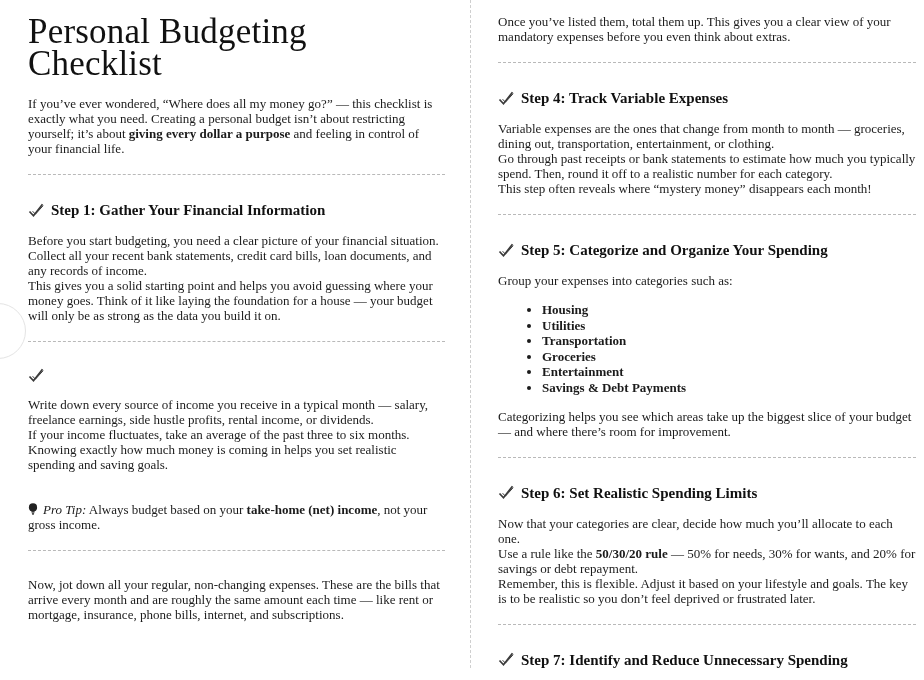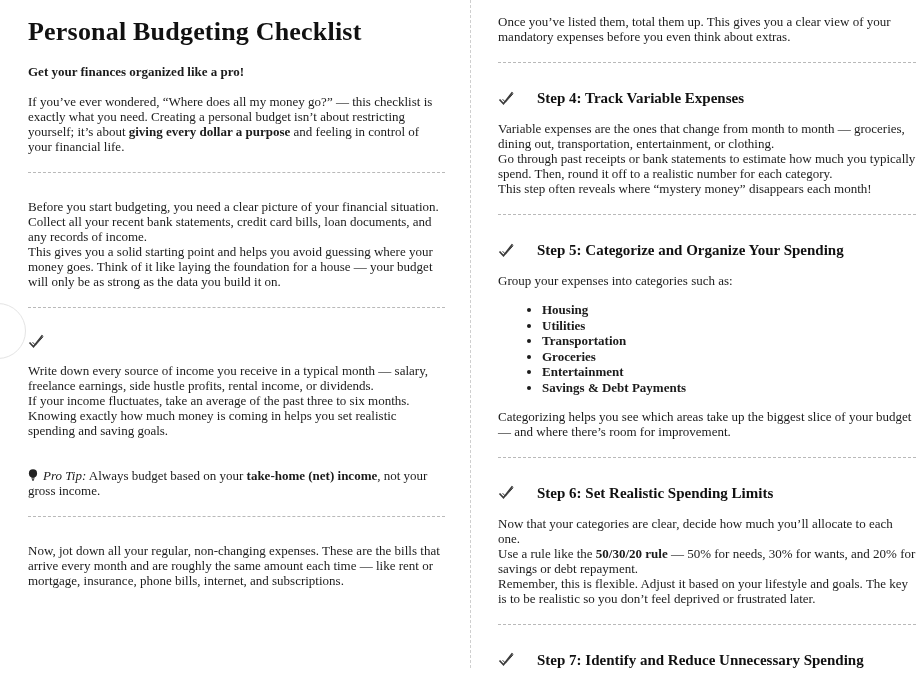--- a/index.html
+++ b/index.html
@@ -10,31 +10,31 @@
   .page { position:absolute; top:0; height:680px; }
   .page-left  { left:0;   width:470px; padding:16px 25px 0 28px; }
   .page-right { left:471px; width:453px; padding:14px 8px 12px 27px; }
 
   .page-divider { position:absolute; left:470px; top:0; height:668px; width:0;
     border-left:1px dashed #cfcfcf; }
 
   .nav-circle { position:absolute; left:-30px; top:303px; width:56px; height:56px;
     border-radius:50%; border:1px solid #e4e4e4; background:#fff; cursor:pointer; }
 
-  h1.doc-title { font-size:26px; line-height:32px; font-weight:bold; color:#111;
+  h1.doc-title { font-size:35px; line-height:32px; font-weight:normal; color:#111;
     margin-bottom:16px; letter-spacing:0.2px; }
   p.tagline { font-size:13px; line-height:15px; font-weight:bold; margin-bottom:15px; }
 
   p.body { font-size:13px; line-height:15px; margin-bottom:14px; }
   p.body:last-child { margin-bottom:0; }
 
   hr.sep { border:none; border-top:1px dashed #b9b9b9; margin:18px 0 26px 0; }
 
   h2.step { font-size:15px; line-height:18px; font-weight:bold; color:#111;
-    margin-bottom:14px; display:flex; align-items:center;gap:16px; }
+    margin-bottom:14px; display:flex; align-items:center; }
   .chk { display:inline-flex; width:16px; height:15px; margin-right:7px; flex:none; }
 
   .protip { margin-top:30px; }
   .bulb { display:inline-block; width:10px; height:13px; margin-right:5px;
     vertical-align:-2px; }
 
   ul.cats { margin:14px 0 14px 0; padding-left:44px; }
   ul.cats li { font-size:13px; line-height:15px; font-weight:bold; margin-bottom:0.5px; }
 
   .b { font-weight:bold; }
@@ -42,25 +42,33 @@
 </style>
 </head>
 <body>
 
 <div class="canvas">
 
   <div class="nav-circle"></div>
 
   <div class="page page-left">
     <h1 class="doc-title">Personal Budgeting Checklist</h1>
-    <p class="tagline">Get your finances organized like a pro!</p>
     <p class="body"><span>If you’ve ever wondered, “Where does all my money go?” — this checklist is exactly what you need. Creating a personal budget isn’t about restricting yourself; it’s about </span><span class="b">giving every dollar a purpose</span><span> and feeling in control of your financial life.</span></p>
 
     <hr class="sep">
 
+    <h2 class="step">
+      <span class="chk">
+        <svg viewBox="0 0 16 15" width="16" height="15">
+          <path d="M1.5 8.5 L5.5 12.8 L14.5 1.2" fill="none" stroke="#3a3a3a" stroke-width="1.7"></path>
+          <path d="M4.6 8.2 L7.4 11.2 L15.2 2.6" fill="none" stroke="#3a3a3a" stroke-width="1.0"></path>
+        </svg>
+      </span>
+      <span>Step 1: Gather Your Financial Information</span>
+    </h2>
     <p class="body"><span>Before you start budgeting, you need a clear picture of your financial situation. Collect all your recent bank statements, credit card bills, loan documents, and any records of income.</span><br><span>This gives you a solid starting point and helps you avoid guessing where your money goes. Think of it like laying the foundation for a house — your budget will only be as strong as the data you build it on.</span></p>
 
     <hr class="sep">
 
     <h2 class="step">
       <span class="chk">
         <svg viewBox="0 0 16 15" width="16" height="15">
           <path d="M1.5 8.5 L5.5 12.8 L14.5 1.2" fill="none" stroke="#3a3a3a" stroke-width="1.7"></path>
           <path d="M4.6 8.2 L7.4 11.2 L15.2 2.6" fill="none" stroke="#3a3a3a" stroke-width="1.0"></path>
         </svg>

